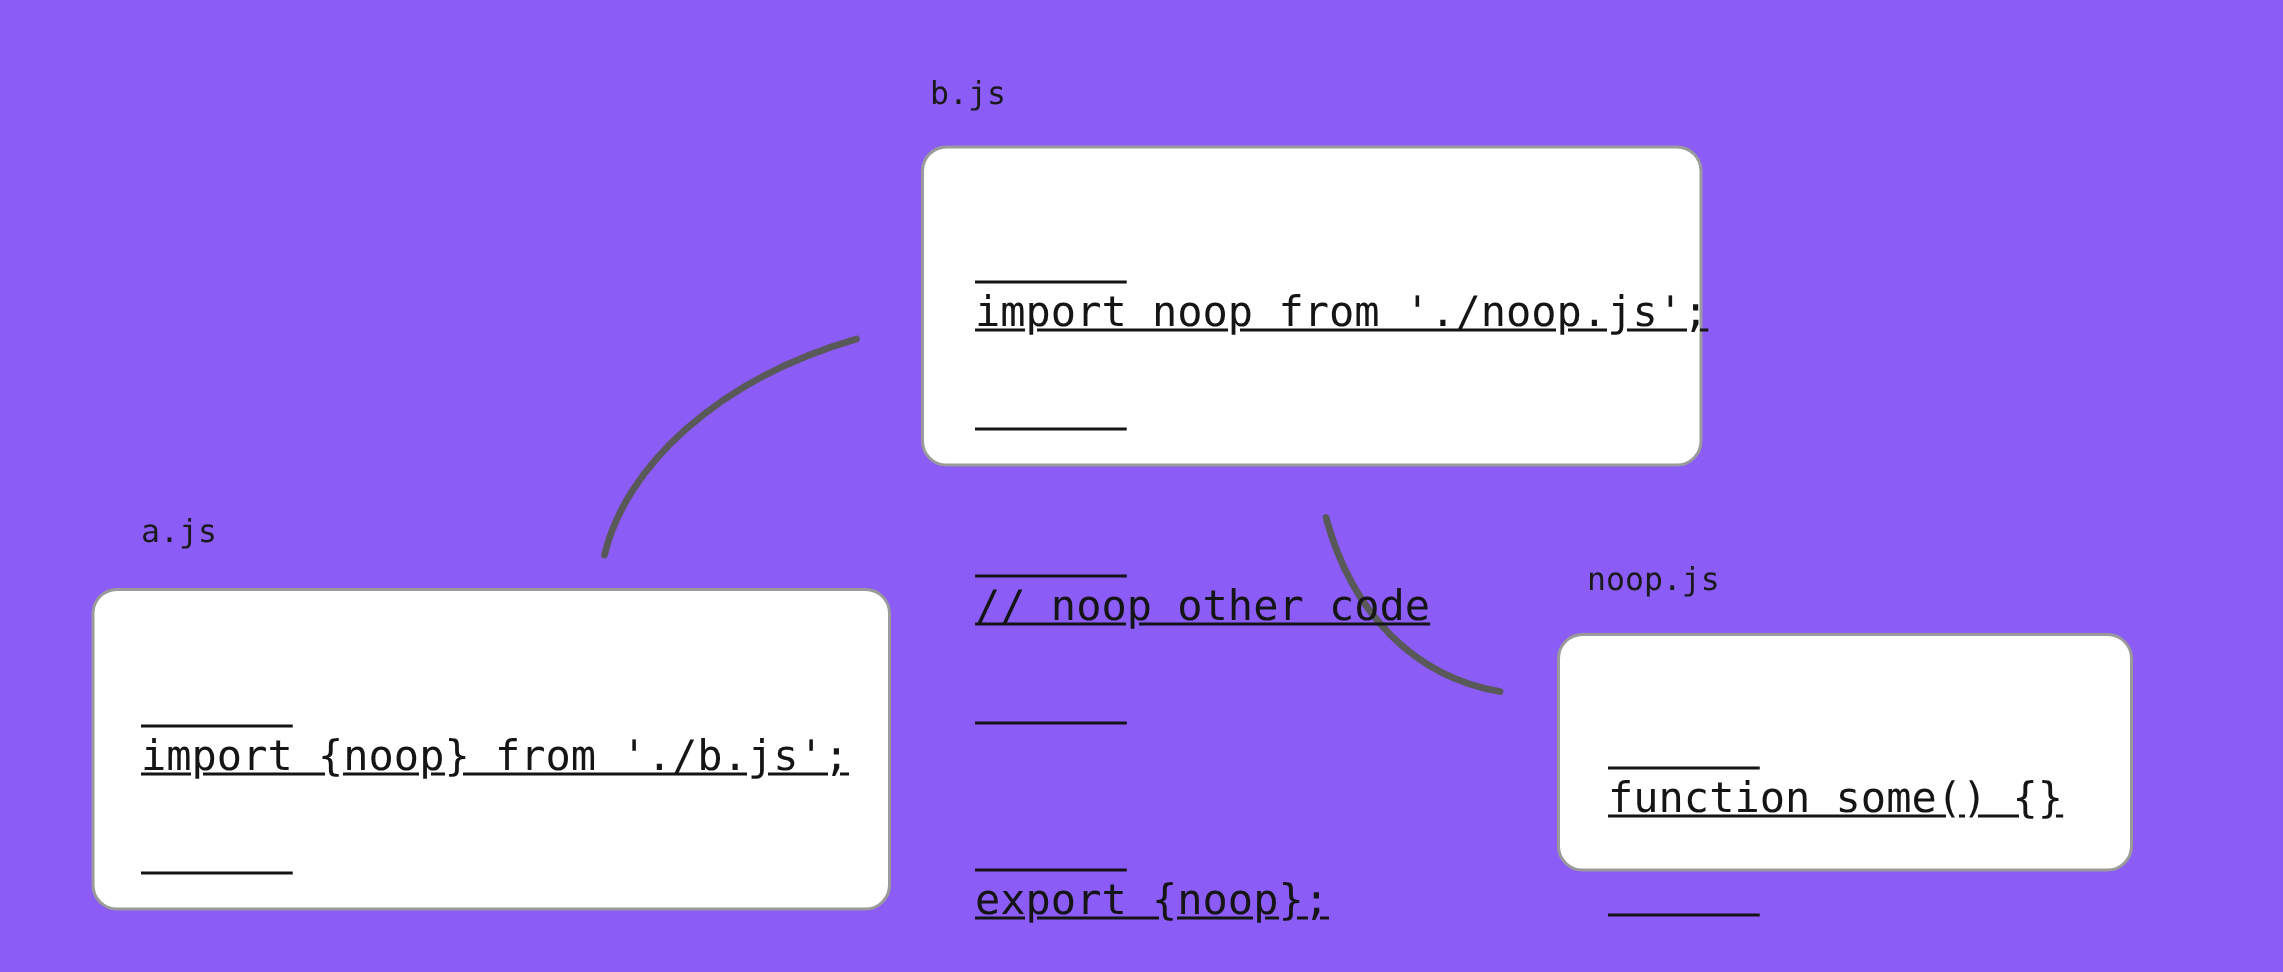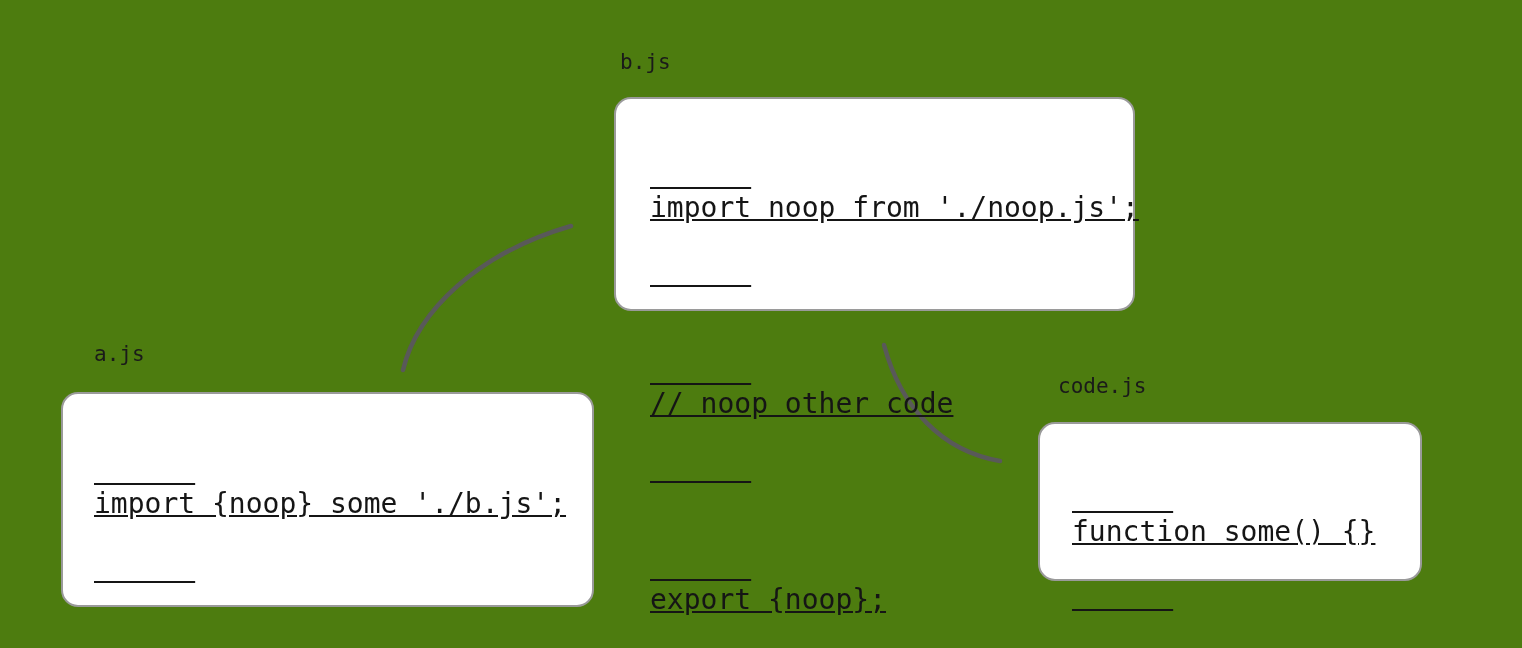--- a/index.html
+++ b/index.html
@@ -7,21 +7,21 @@
     padding: 0;
     background: #ffffff;
   }
   body {
     font-family: "DejaVu Sans Mono", monospace;
   }
   #canvas {
     position: relative;
     width: 1522px;
     height: 648px;
-    background: #4d7c0f;
+    background: #8b5cf6;
     overflow: hidden;
   }
   #arcs {
     position: absolute;
     left: 0;
     top: 0;
     width: 1522px;
     height: 648px;
     pointer-events: none;
   }
@@ -100,30 +100,30 @@
       <div class="code-line">// noop other code</div>
       <div class="code-line blank"></div>
       <div class="code-line">export {noop};</div>
     </div>
   </div>
 
   <div class="module" id="mod-a">
     <div class="module-label">a.js</div>
     <div class="code-box"></div>
     <div class="code-body">
-      <div class="code-line">import {noop} some './b.js';</div>
+      <div class="code-line">import {noop} from './b.js';</div>
       <div class="code-line blank"></div>
       <div class="code-line tight">const conf = {</div>
       
       
     </div>
   </div>
 
   <div class="module" id="mod-noop">
-    <div class="module-label">code.js</div>
+    <div class="module-label">noop.js</div>
     <div class="code-box"></div>
     <div class="code-body">
       <div class="code-line">function some() {}</div>
       <div class="code-line blank"></div>
       
     </div>
   </div>
 
 </div>
 

